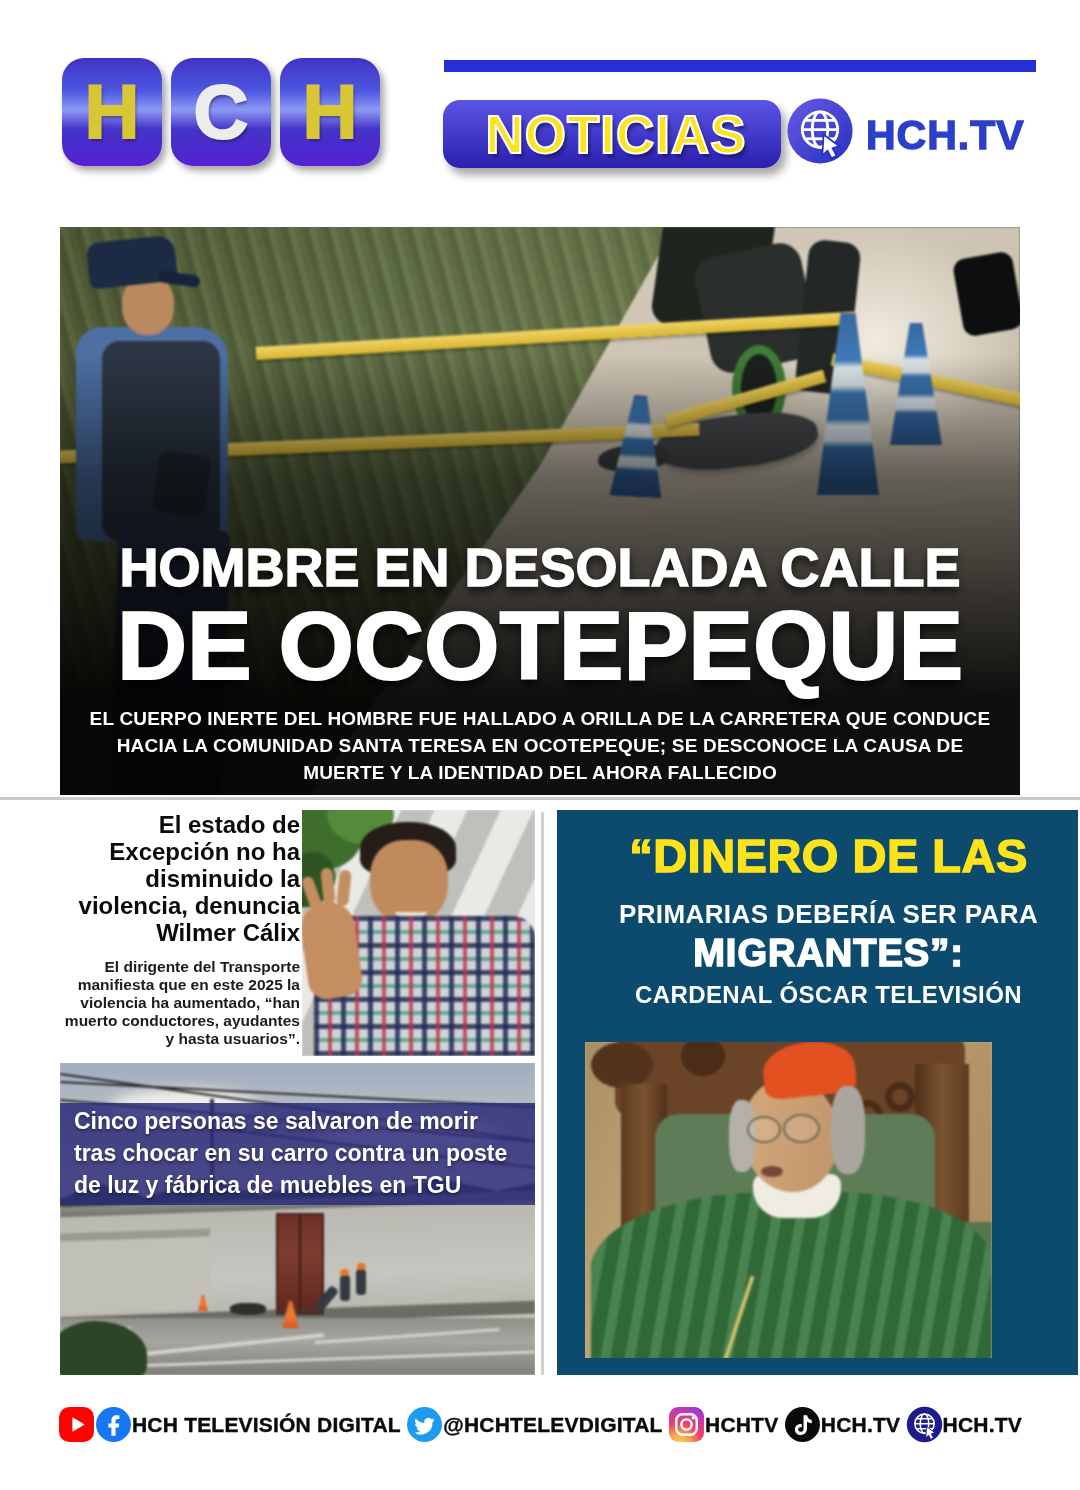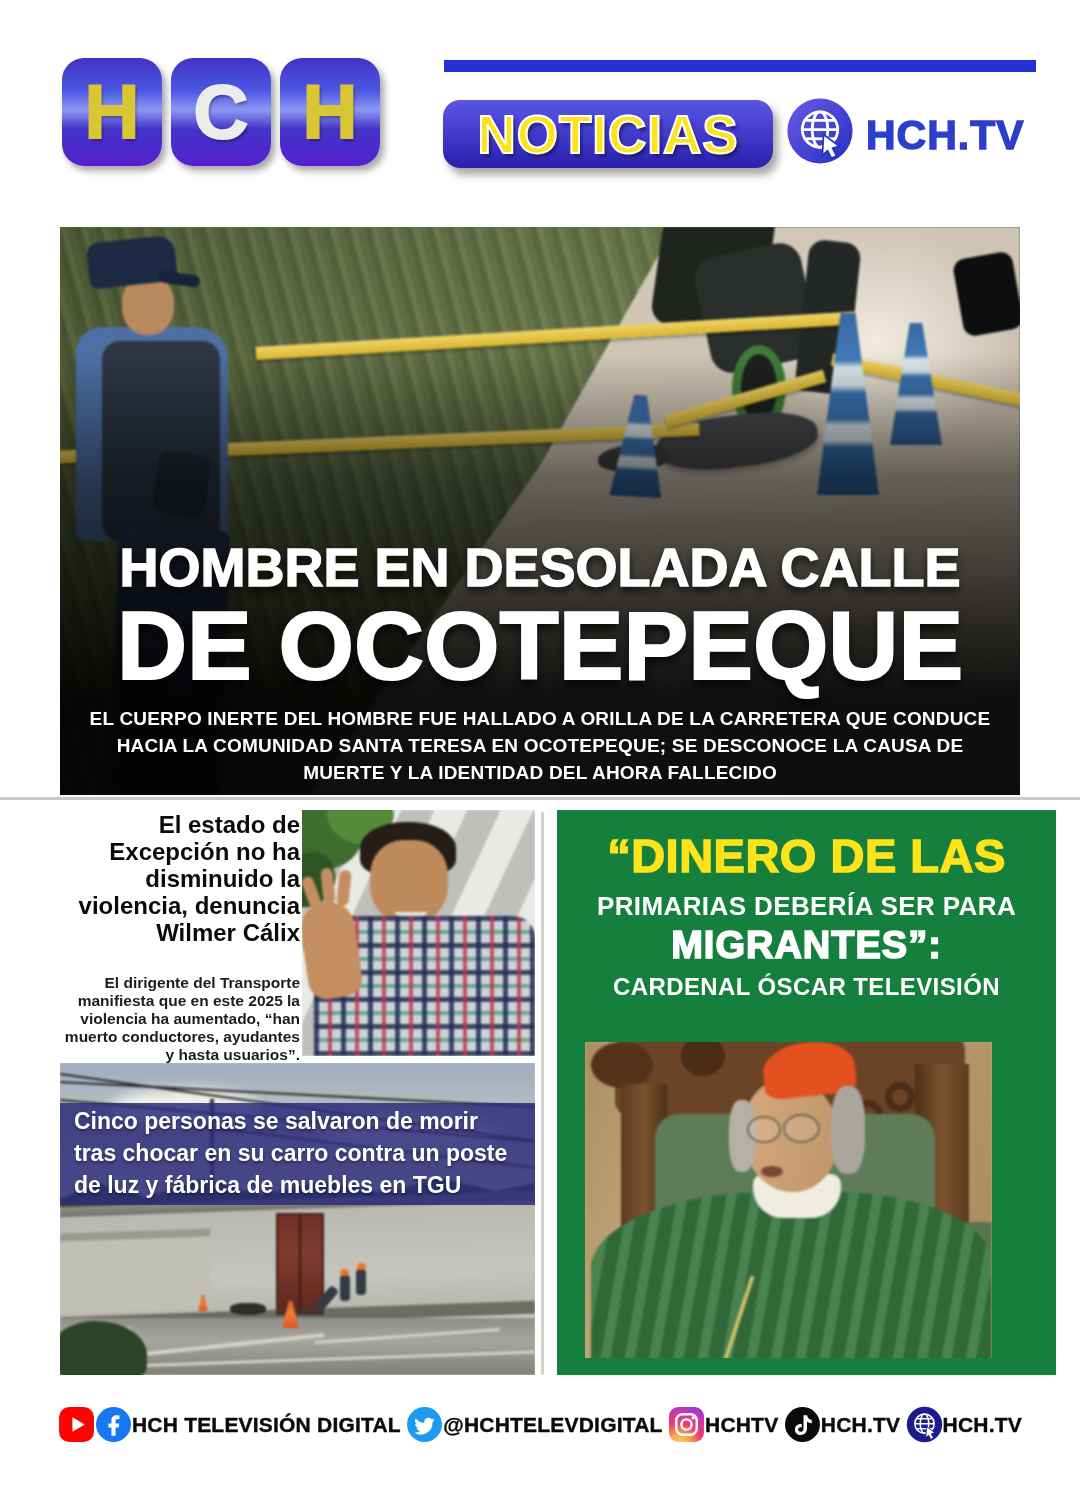--- a/index.html
+++ b/index.html
@@ -9,21 +9,21 @@
   .logo{position:absolute;left:62px;top:58px;display:flex;gap:9px;}
   .tile{width:100px;height:108px;border-radius:22px;display:flex;align-items:center;justify-content:center;
         background:linear-gradient(180deg,#4132c4 0%,#4c56e2 30%,#8d98f4 48%,#4334c8 66%,#5520d2 100%);
         box-shadow:4px 5px 7px rgba(0,0,0,.35);}
   .tile span{font-size:76px;font-weight:bold;-webkit-text-stroke:2px currentColor;line-height:1;}
   .gold{color:#d8c635;text-shadow:2px 3px 3px rgba(0,0,0,.35);}
   .silver{color:#ececec;text-shadow:2px 3px 3px rgba(0,0,0,.35);}
   .top-bar{position:absolute;left:444px;top:60px;width:592px;height:12px;background:#2531d6;}
   .noticias{position:absolute;left:443px;top:100px;width:330px;height:68px;border-radius:17px;
             background:linear-gradient(180deg,#5a55e6,#2a1fae);box-shadow:5px 7px 9px rgba(0,0,0,.35);
-            display:flex;align-items:center;justify-content:center;}
+            display:flex;align-items:center;justify-content:center;padding-left:8px;}
   .noticias span{font-size:53px;font-weight:bold;color:#ffe31a;-webkit-text-stroke:2px #ffffff;
                  letter-spacing:1px;text-shadow:3px 4px 3px rgba(20,20,60,.55);}
   .globe-hdr{position:absolute;left:786px;top:97px;width:68px;height:68px;}
   .hchtv-hdr{position:absolute;left:866px;top:112px;font-size:41px;font-weight:bold;color:#2b3fc8;
              letter-spacing:1px;-webkit-text-stroke:1.4px currentColor;}
   .date-row{position:absolute;left:62px;top:191px;width:958px;display:flex;align-items:center;gap:8px;}
   .date{font-size:30px;font-weight:bold;color:#404040;letter-spacing:.3px;white-space:nowrap;margin-top:44px;}
   .date-rule{flex:1;height:3px;background:#4a4a4a;}
 
   
@@ -68,21 +68,21 @@
   .mp-l2{font-size:54px;font-weight:bold;color:#ffffff;line-height:1.1;-webkit-text-stroke:1.4px currentColor;text-shadow:0 5px 8px rgba(0,0,0,.8);}
   .mp-l3{font-size:97px;font-weight:bold;color:#ffffff;line-height:1.0;-webkit-text-stroke:2px currentColor;text-shadow:0 6px 10px rgba(0,0,0,.8);}
   .mp-sub{margin:12px auto 0;width:96%;font-size:19px;font-weight:bold;color:#ffffff;line-height:1.42;letter-spacing:.2px;}
 
   .hr1{position:absolute;left:0;top:797px;width:1080px;height:3px;background:#c9c9c9;}
   .vr{position:absolute;left:541px;top:812px;width:3px;height:563px;background:#d2d2d2;}
 
   
   .wilmer-text{position:absolute;left:60px;top:812px;width:240px;text-align:right;}
   .wilmer-h{font-size:24px;font-weight:bold;color:#0b0b0b;line-height:1.12;}
-  .wilmer-b{margin-top:28px;font-size:15.5px;font-weight:bold;color:#1c1c1c;line-height:1.16;}
+  .wilmer-b{margin-top:12px;font-size:15.5px;font-weight:bold;color:#1c1c1c;line-height:1.16;}
   .wilmer-photo{position:absolute;left:302px;top:810px;width:233px;height:246px;overflow:hidden;background:#e9e9e5;}
   .wp-scene{position:absolute;inset:0;filter:blur(1px);}
   .wp-streaks{position:absolute;inset:0;background:repeating-linear-gradient(115deg,rgba(150,150,148,0) 0 30px,rgba(140,140,138,.45) 30px 60px);}
   .wp-leaf{position:absolute;border-radius:60% 40% 55% 45%;}
   .wp-leaf1{left:-18px;top:-14px;width:80px;height:74px;background:#3f6d2e;}
   .wp-leaf2{left:26px;top:-24px;width:64px;height:58px;background:#558a3a;transform:rotate(30deg);}
   .wp-leaf3{left:-22px;top:44px;width:56px;height:52px;background:#2f5423;transform:rotate(-20deg);}
   .wp-hair{position:absolute;left:58px;top:12px;width:96px;height:54px;background:#241d18;border-radius:48% 48% 30% 30%;}
   .wp-face{position:absolute;left:68px;top:30px;width:78px;height:84px;background:#bf8a5c;border-radius:42% 42% 46% 46%;}
   .wp-collar{position:absolute;left:92px;top:102px;width:34px;height:18px;background:#e8e4da;clip-path:polygon(0 0,100% 0,50% 100%);}
@@ -134,24 +134,24 @@
   .cs-wk3{left:262px;top:222px;transform:rotate(40deg);}
   .cs-helmet{position:absolute;width:9px;height:7px;background:#e8761f;border-radius:50%;}
   .cs-h1{left:280px;top:206px;}
   .cs-h2{left:297px;top:200px;}
   .cs-debris{position:absolute;left:170px;top:240px;width:36px;height:12px;background:#2e2e2a;border-radius:40%;}
   .crash-cap{position:absolute;left:0;top:40px;width:475px;height:102px;background:rgba(43,43,122,.85);
              display:flex;flex-direction:column;justify-content:center;padding:0 14px;box-sizing:border-box;}
   .crash-line{font-size:23px;font-weight:bold;color:#ffffff;line-height:1.38;text-shadow:0 2px 3px rgba(0,0,0,.4);}
 
   
-  .cardinal{position:absolute;left:557px;top:810px;width:499px;height:565px;background:#15803d;}
+  .cardinal{position:absolute;left:557px;top:810px;width:499px;height:565px;background:#0c4a6e;padding-left:22px;}
   .card-h{text-align:center;}
   .ch1{margin-top:18px;font-size:47px;font-weight:bold;color:#ffe31a;letter-spacing:.5px;-webkit-text-stroke:1.4px currentColor;}
-  .ch2{margin-top:8px;font-size:26px;font-weight:bold;color:#ffffff;letter-spacing:.4px;}
+  .ch2{margin-top:16px;font-size:26px;font-weight:bold;color:#ffffff;letter-spacing:.4px;}
   .ch3{margin-top:2px;font-size:38px;font-weight:bold;color:#ffffff;letter-spacing:1px;-webkit-text-stroke:1.6px currentColor;}
   .ch4{margin-top:6px;font-size:24px;font-weight:bold;color:#ffffff;letter-spacing:.4px;}
   .cardinal-photo{position:absolute;left:28px;top:232px;width:407px;height:316px;overflow:hidden;background:#c8ab7e;}
   .cd-scene{position:absolute;inset:0;filter:blur(1px);}
   .cd-bg{position:absolute;inset:0;background:linear-gradient(115deg,#a98f62 0%,#c6aa7c 35%,#b89a6c 60%,#a8895c 100%);}
   .cd-crest{position:absolute;left:30px;top:-10px;width:350px;height:86px;background:#6b4427;border-radius:18px;}
   .cd-orn1{position:absolute;left:6px;top:0;width:62px;height:46px;background:#53331c;border-radius:50%;}
   .cd-orn2{position:absolute;left:96px;top:-6px;width:44px;height:40px;background:#4a2c18;border-radius:50%;}
   .cd-scroll{position:absolute;width:30px;height:30px;border:7px solid #4a2c18;border-radius:50%;box-sizing:border-box;background:transparent;}
   .cd-s1{left:300px;top:40px;}

